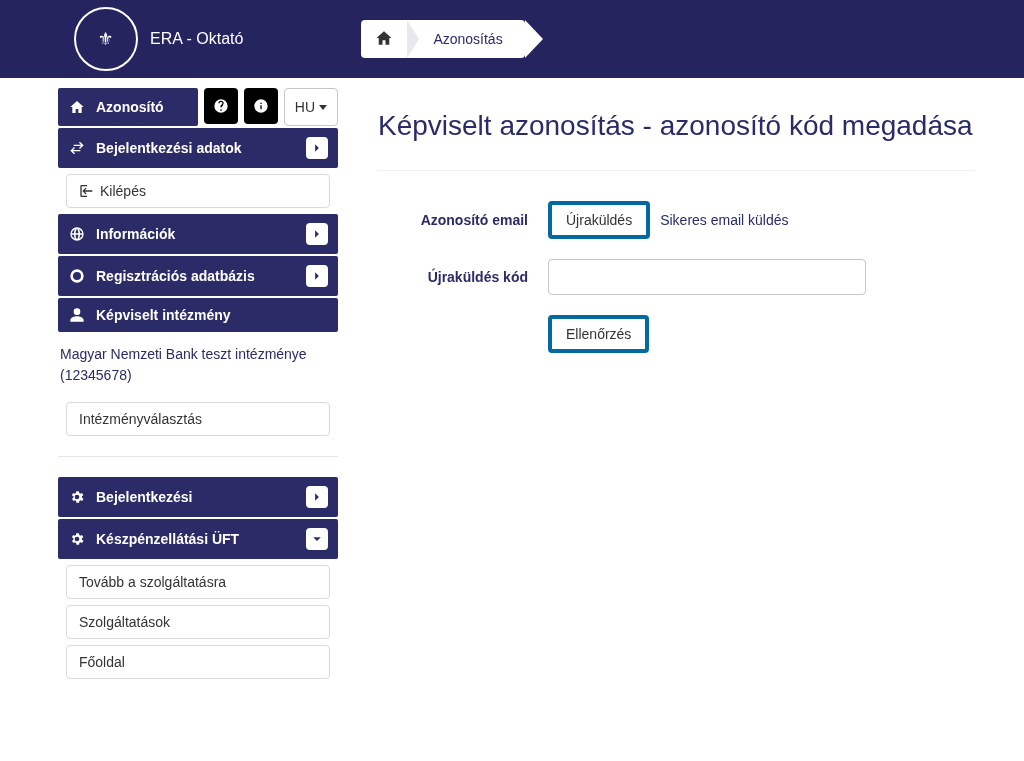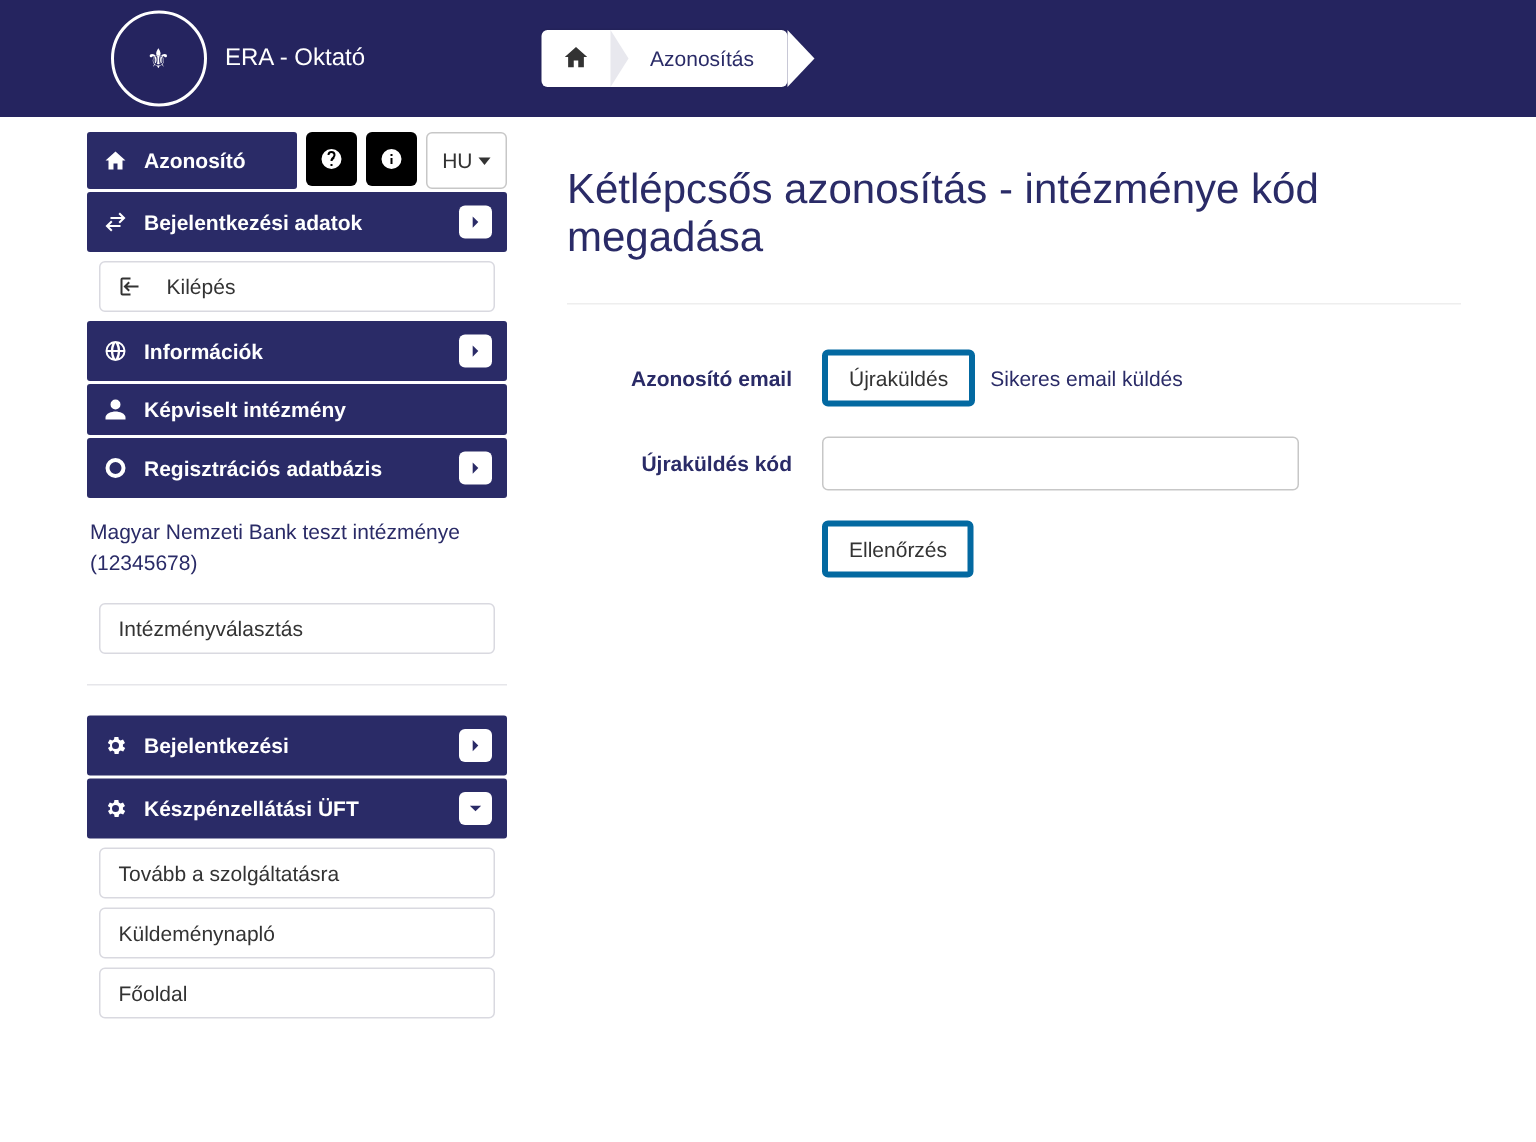--- a/index.html
+++ b/index.html
@@ -86,21 +86,21 @@
   .lang-btn{
     border:1px solid #c7c7c7;border-radius:4px;height:36px;padding:0 10px;
     display:flex;align-items:center;gap:4px;background:#fff;font-size:14px;
     cursor:pointer;color:#333;
   }
   .lang-btn .caret{width:0;height:0;border-left:4px solid transparent;
     border-right:4px solid transparent;border-top:5px solid #333;}
 
   .sub-item{
     border:1px solid var(--border);border-radius:4px;background:#fff;
-    margin:6px 8px;padding:8px 12px;color:#333;display:flex;gap:16px;
+    margin:6px 8px;padding:8px 12px;color:#333;display:flex;gap:5px;
     font-size:14px;cursor:pointer;
   }
   .sub-item svg{width:16px;height:16px;fill:#333;}
 
   .inst-text{padding:10px 2px 10px 2px;font-size:14px;color:var(--text);line-height:1.5;}
 
   .divider{border-top:1px solid #e6e6ea;margin:20px 0;}
 
   
   h1.page-title{
@@ -201,90 +201,90 @@
       <span class="chev">
         <svg viewBox="0 0 16 16">
             <path d="M5 2l6 6-6 6V2z"></path>
           </svg>
       </span>
     </div>
 
     <div class="panel">
       <span class="p-icon">
         <svg viewBox="0 0 24 24">
+            <path d="M12 2a10 10 0 100 20 10 10 0 000-20zm0 4a6 6 0 110 12 6 6 0 010-12z"></path>
+          </svg>
+      </span>
+      <span>Regisztrációs adatbázis</span>
+      <span class="chev">
+        <svg viewBox="0 0 16 16">
+            <path d="M5 2l6 6-6 6V2z"></path>
+          </svg>
+      </span>
+    </div>
+
+    <div class="panel">
+      <span class="p-icon">
+        <svg viewBox="0 0 24 24">
             <path d="M12 12a5 5 0 100-10 5 5 0 000 10zm0 2c-4 0-10 2-10 6v2h20v-2c0-4-6-6-10-6z"></path>
           </svg>
       </span>
       <span>Képviselt intézmény</span>
     </div>
 
-    <div class="panel">
-      <span class="p-icon">
-        <svg viewBox="0 0 24 24">
-            <path d="M12 2a10 10 0 100 20 10 10 0 000-20zm0 4a6 6 0 110 12 6 6 0 010-12z"></path>
-          </svg>
-      </span>
-      <span>Regisztrációs adatbázis</span>
+    <div class="inst-text">Magyar Nemzeti Bank teszt intézménye (12345678)</div>
+
+    <div class="sub-item">
+      <span>Intézményválasztás</span>
+    </div>
+
+    <div class="divider"></div>
+
+    <div class="panel">
+      <span class="p-icon">
+        <svg viewBox="0 0 24 24">
+            <path d="M19.4 13a7.8 7.8 0 000-2l2.1-1.6-2-3.4-2.5 1a7.6 7.6 0 00-1.7-1l-.4-2.6h-4l-.4 2.6a7.6 7.6 0 00-1.7 1l-2.5-1-2 3.4L6.6 11a7.8 7.8 0 000 2l-2.1 1.6 2 3.4 2.5-1c.5.4 1.1.8 1.7 1l.4 2.6h4l.4-2.6a7.6 7.6 0 001.7-1l2.5 1 2-3.4L19.4 13zM12 15.5A3.5 3.5 0 1115.5 12 3.5 3.5 0 0112 15.5z"></path>
+          </svg>
+      </span>
+      <span>Bejelentkezési</span>
       <span class="chev">
         <svg viewBox="0 0 16 16">
             <path d="M5 2l6 6-6 6V2z"></path>
           </svg>
       </span>
     </div>
 
-    <div class="inst-text">Magyar Nemzeti Bank teszt intézménye (12345678)</div>
-
-    <div class="sub-item">
-      <span>Intézményválasztás</span>
-    </div>
-
-    <div class="divider"></div>
-
     <div class="panel">
       <span class="p-icon">
         <svg viewBox="0 0 24 24">
             <path d="M19.4 13a7.8 7.8 0 000-2l2.1-1.6-2-3.4-2.5 1a7.6 7.6 0 00-1.7-1l-.4-2.6h-4l-.4 2.6a7.6 7.6 0 00-1.7 1l-2.5-1-2 3.4L6.6 11a7.8 7.8 0 000 2l-2.1 1.6 2 3.4 2.5-1c.5.4 1.1.8 1.7 1l.4 2.6h4l.4-2.6a7.6 7.6 0 001.7-1l2.5 1 2-3.4L19.4 13zM12 15.5A3.5 3.5 0 1115.5 12 3.5 3.5 0 0112 15.5z"></path>
           </svg>
       </span>
-      <span>Bejelentkezési</span>
-      <span class="chev">
-        <svg viewBox="0 0 16 16">
-            <path d="M5 2l6 6-6 6V2z"></path>
-          </svg>
-      </span>
-    </div>
-
-    <div class="panel">
-      <span class="p-icon">
-        <svg viewBox="0 0 24 24">
-            <path d="M19.4 13a7.8 7.8 0 000-2l2.1-1.6-2-3.4-2.5 1a7.6 7.6 0 00-1.7-1l-.4-2.6h-4l-.4 2.6a7.6 7.6 0 00-1.7 1l-2.5-1-2 3.4L6.6 11a7.8 7.8 0 000 2l-2.1 1.6 2 3.4 2.5-1c.5.4 1.1.8 1.7 1l.4 2.6h4l.4-2.6a7.6 7.6 0 001.7-1l2.5 1 2-3.4L19.4 13zM12 15.5A3.5 3.5 0 1115.5 12 3.5 3.5 0 0112 15.5z"></path>
-          </svg>
-      </span>
       <span>Készpénzellátási ÜFT</span>
       <span class="chev">
         <svg viewBox="0 0 16 16">
             <path d="M2 5l6 6 6-6H2z"></path>
           </svg>
       </span>
     </div>
 
     <div class="sub-item">
       <span>Tovább a szolgáltatásra</span>
     </div>
     <div class="sub-item">
-      <span>Küldeménynapló</span>
+      <span>Szolgáltatások</span>
     </div>
     <div class="sub-item">
       <span>Főoldal</span>
     </div>
 
   </div>
 
   <div class="main">
-    <h1 class="page-title">Kétlépcsős azonosítás - intézménye kód megadása</h1>
+    <h1 class="page-title">Képviselt azonosítás - azonosító kód megadása</h1>
     <div class="hr"></div>
 
     <div class="form-row">
       <div class="form-label">Azonosító email</div>
       <button class="btn">Újraküldés</button>
       <span class="status-text">Sikeres email küldés</span>
     </div>
 
     <div class="form-row">
       <div class="form-label">Újraküldés kód</div>

